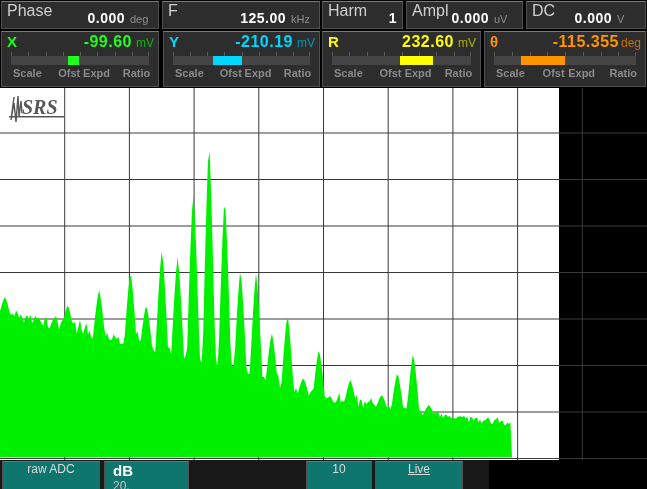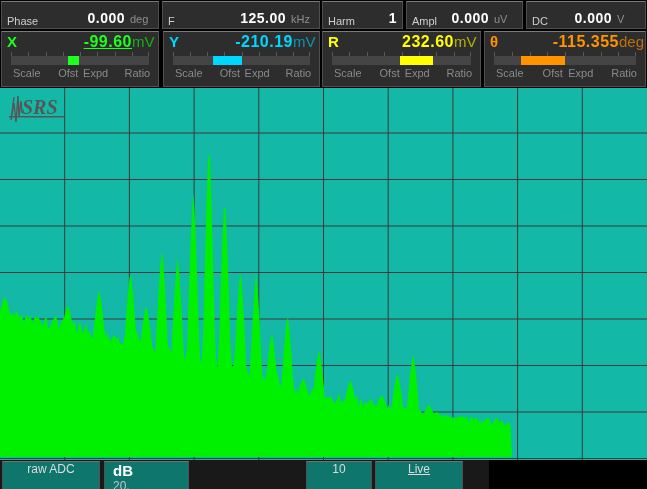--- a/index.html
+++ b/index.html
@@ -2,49 +2,49 @@
 <html><head>
 <meta charset="utf-8">
 <style>
   html,body{margin:0;padding:0;background:#000;}
   .screen{position:relative;width:647px;height:489px;background:#000;overflow:hidden;
           font-family:"Liberation Sans",sans-serif;-webkit-font-smoothing:none;}
   
   .tpanel{position:absolute;top:1px;height:28px;box-sizing:border-box;background:#2d2d2d;
           border:1px solid #4e4e4e;border-top-color:#7a7a7a;
           display:flex;align-items:flex-end;justify-content:flex-end;gap:5px;padding:0 5px 3px 4px;}
-  .tlabel{position:absolute;top:1px;left:5px;font-size:11px;color:#cfcfcf;line-height:1;margin-top:13px;}
+  .tlabel{position:absolute;top:1px;left:5px;font-size:16px;color:#cfcfcf;line-height:1;}
   .tvalue{font-size:14px;font-weight:bold;color:#ffffff;line-height:1;letter-spacing:.5px;}
   .tunit{font-size:11px;color:#8f8f8f;line-height:1;width:23px;text-align:left;}
   .tunit:empty{display:none;}
   #p-phase{left:1px;width:158px;}
   #p-freq {left:162px;width:158px;}
   #p-harm {left:322px;width:81px;}
   #p-ampl {left:406px;width:117px;}
   #p-dc   {left:526px;width:120px;}
   
   .cpanel{position:absolute;top:31px;height:56px;box-sizing:border-box;background:#2d2d2d;
           border:1px solid #4e4e4e;border-top-color:#7a7a7a;}
   #c-x{left:1px;width:158px;}
   #c-y{left:163px;width:157px;}
   #c-r{left:322px;width:159px;}
   #c-t{left:484px;width:162px;}
   .chead{display:flex;align-items:baseline;padding:2px 4px 0 5px;}
   .cletter{font-size:15px;font-weight:bold;line-height:1;margin-right:auto;}
   .cvalue{font-size:16px;font-weight:bold;line-height:1;letter-spacing:.5px;}
-  .cunit{font-size:15px;line-height:1;width:22px;text-align:right;}
+  .cunit{font-size:12px;line-height:1;width:22px;text-align:right;}
   .cslider{position:relative;height:14px;margin:2px 9px 0 9px;}
   .cticks i{position:absolute;top:0;width:1px;height:4px;background:#5a5a5a;}
   .ctrack{position:absolute;left:0;right:0;top:4px;height:9px;background:#454545;}
   .cfill{position:absolute;top:4px;height:9px;}
   .cctrls{position:relative;height:14px;margin-top:2px;font-size:11px;color:#8a8a8a;}
-  .cctrls span{position:absolute;top:0;line-height:1;}
+  .cctrls span{position:absolute;top:0;line-height:1;font-weight:bold;}
   .ct0{left:11px;}.ct1{left:36%;}.ct2{left:52%;}.ct3{right:5%;}
   
-  .graph{position:absolute;top:88px;left:0;width:647px;height:372px;background:#14b8a6;}
+  .graph{position:absolute;top:88px;left:0;width:559px;height:372px;background:#ffffff;}
   .graph svg{display:block;}
   .logo{position:absolute;top:5px;left:5px;}
   
   .bbar{position:absolute;top:460px;left:0;width:489px;height:29px;background:#191919;}
   .bbtn{position:absolute;top:1px;height:40px;box-sizing:border-box;background:#0f766e;
         border:1px solid #525252;border-top-color:#707070;color:#dcdcdc;font-size:12px;
         display:flex;align-items:flex-start;justify-content:center;}
   #b-src {left:2px;width:98px;}
   #b-db  {left:104px;width:85px;justify-content:space-between;padding:0 8px;flex-direction:column;}
   #b-span{left:192px;width:111px;}
@@ -85,21 +85,21 @@
   </div>
   <div class="tpanel" id="p-dc">
     <span class="tlabel">DC</span>
     <span class="tvalue">0.000</span>
     <span class="tunit">V</span>
   </div>
 
   <div class="cpanel" id="c-x">
     <div class="chead">
       <span class="cletter" style="color: rgb(30, 255, 30);">X</span>
-      <span class="cvalue" style="color: rgb(30, 255, 30); text-decoration: underline;">-99.60</span>
+      <span class="cvalue" style="color: rgb(30, 255, 30);">-99.60</span>
       <span class="cunit" style="color: rgb(18, 180, 18);">mV</span>
     </div>
     <div class="cslider">
       <div class="cticks">
           <i style="left: calc(0% + 0px);"></i>
           <i style="left: calc(12.5% + 0px);"></i>
           <i style="left: calc(25% + 0px);"></i>
           <i style="left: calc(37.5% + 0px);"></i>
           <i style="left: calc(50% + 0px);"></i>
           <i style="left: calc(62.5% + 0px);"></i>

